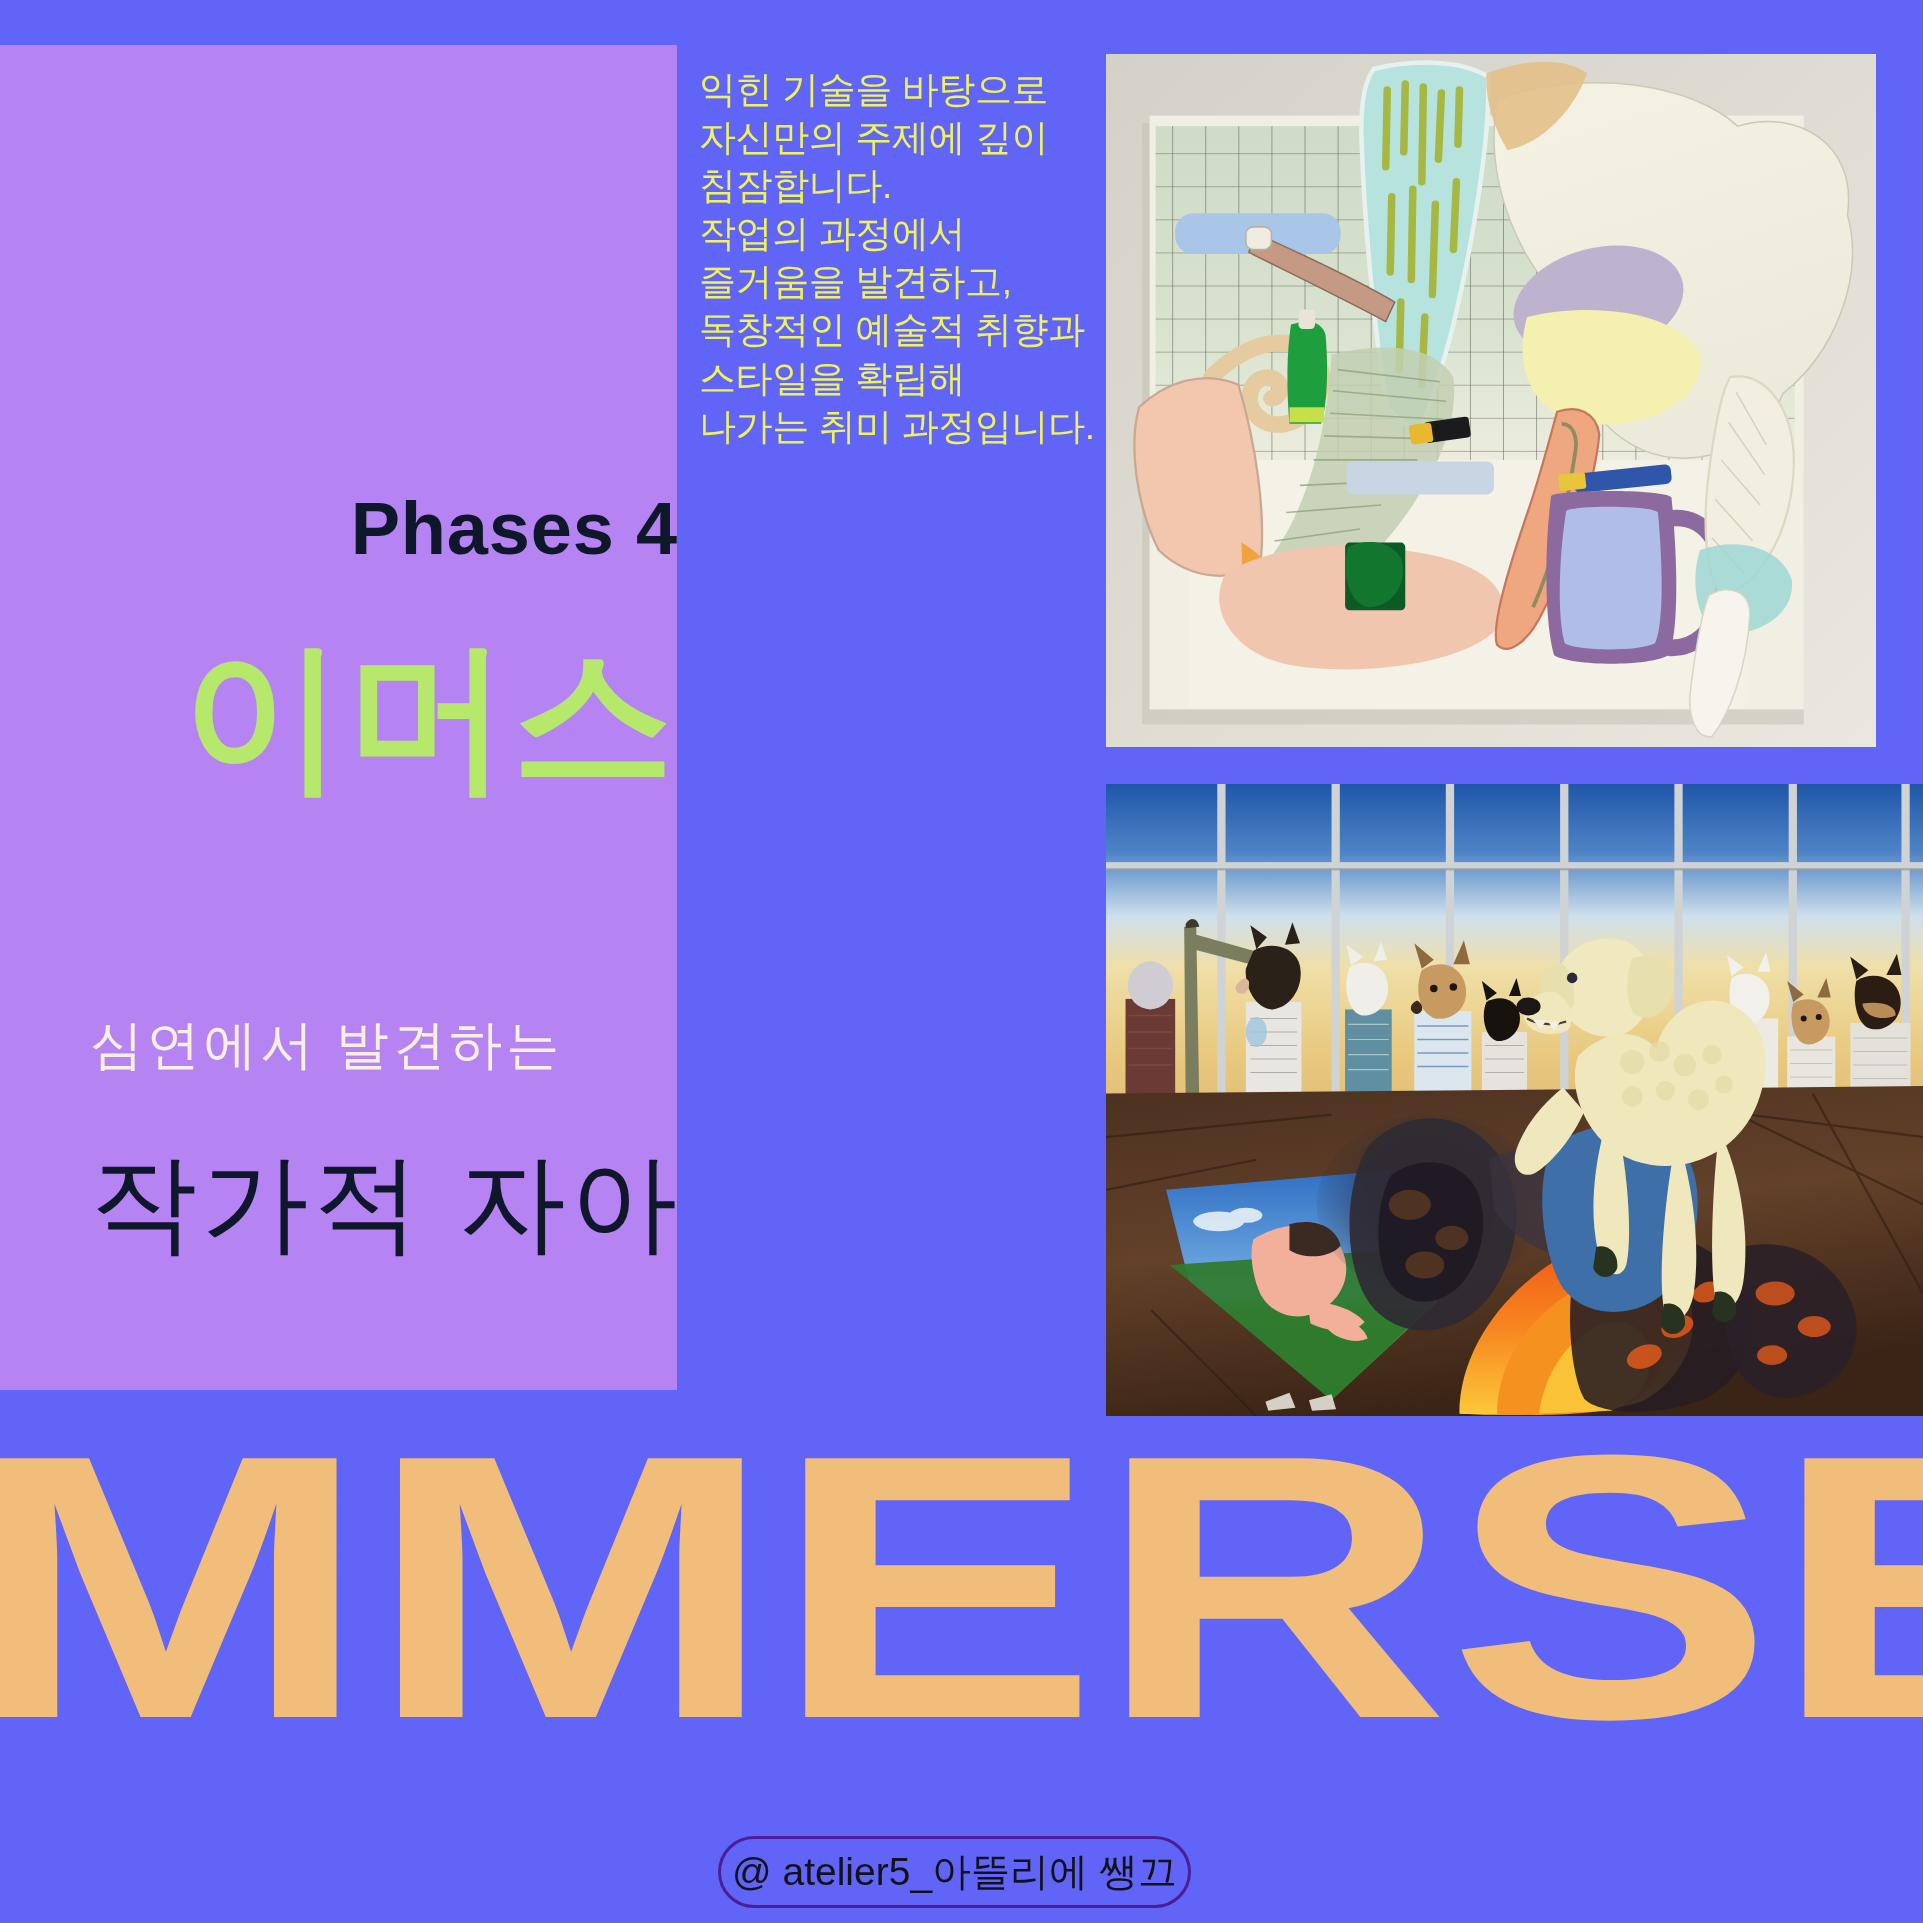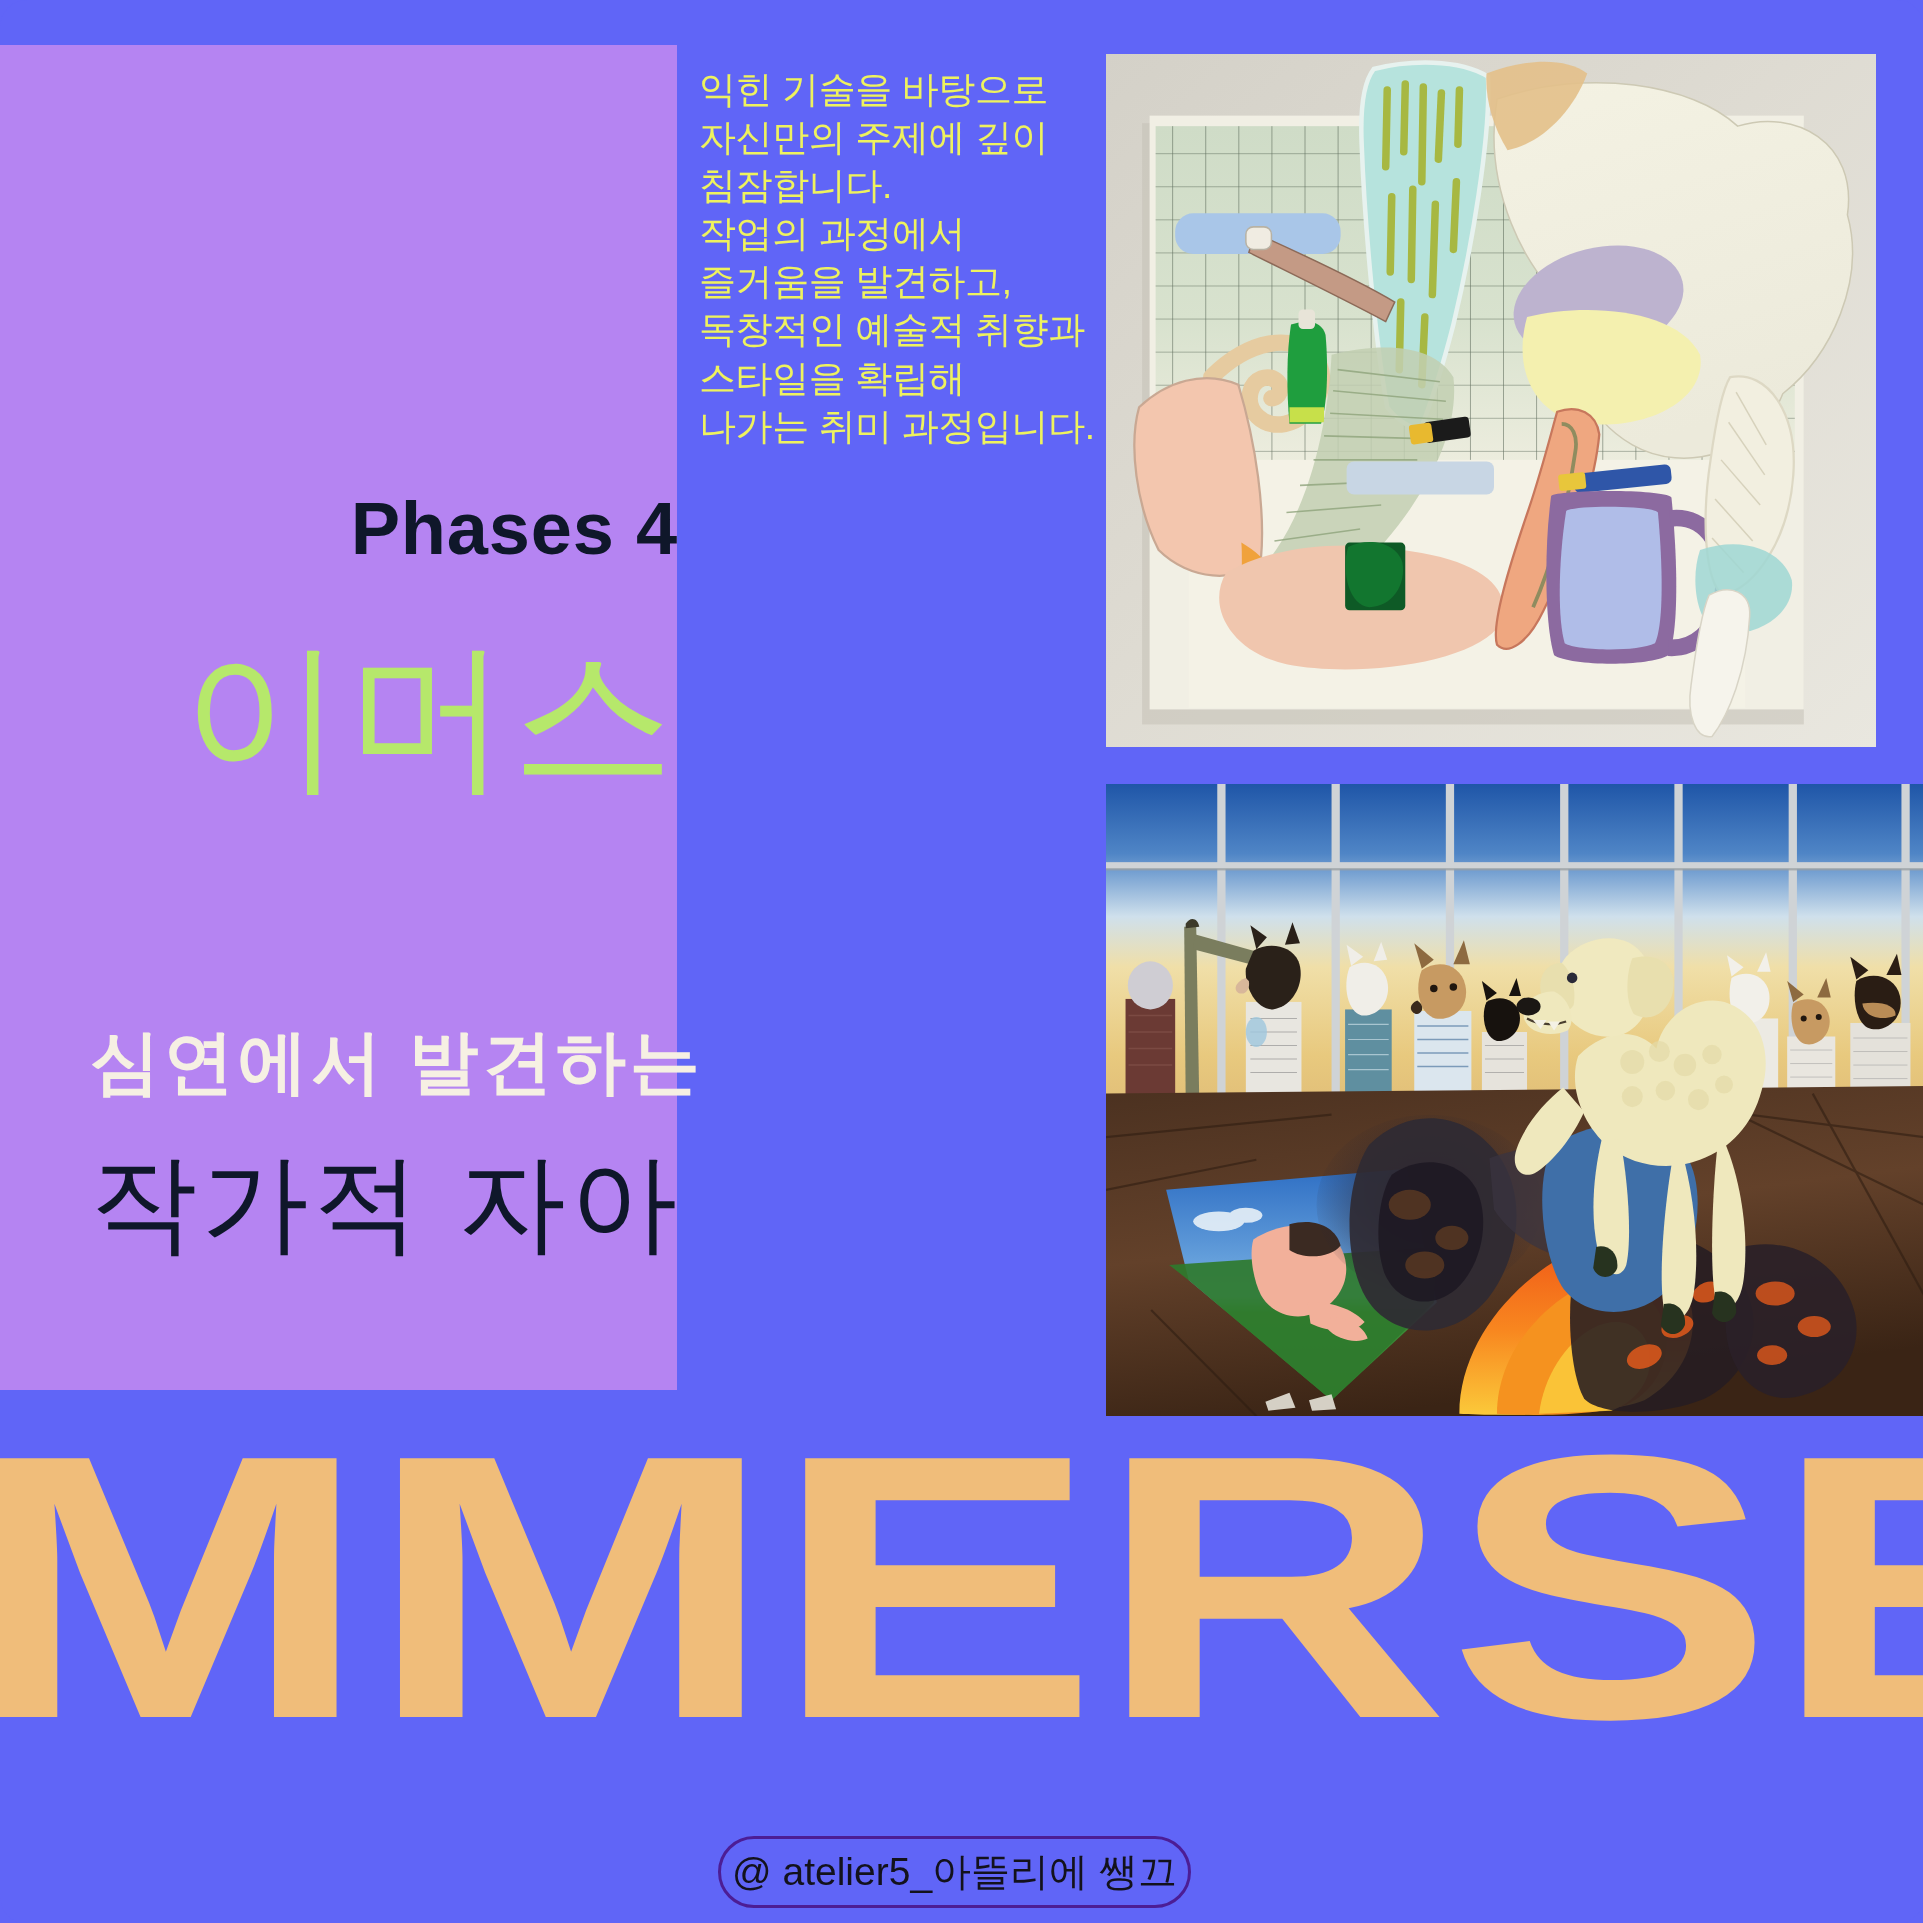--- a/index.html
+++ b/index.html
@@ -57,37 +57,36 @@
   }
 
   
   .kr-title{
     position:absolute;
     left:113px;top:635px;
     width:564px;
     text-align:right;
     color:#b6e86b;
     font-size:162px;
-    font-weight:normal;
+    font-weight:bold;
     line-height:1;
     letter-spacing:3px;
   }
 
   
   .kr-sub1{
     position:absolute;
     left:90px;top:1018px;
     width:714px;
     text-align:left;
     color:#f6f0e3;
-    font-size:70px;
-    font-weight:bold;
+    font-size:53px;
+    font-weight:normal;
     line-height:1;
     letter-spacing:3.8px;
-    margin-top:9px;
   }
 
   
   .kr-sub2{
     position:absolute;
     left:90px;top:1150px;
     width:999px;
     text-align:left;
     color:#0f172a;
     font-size:107px;

